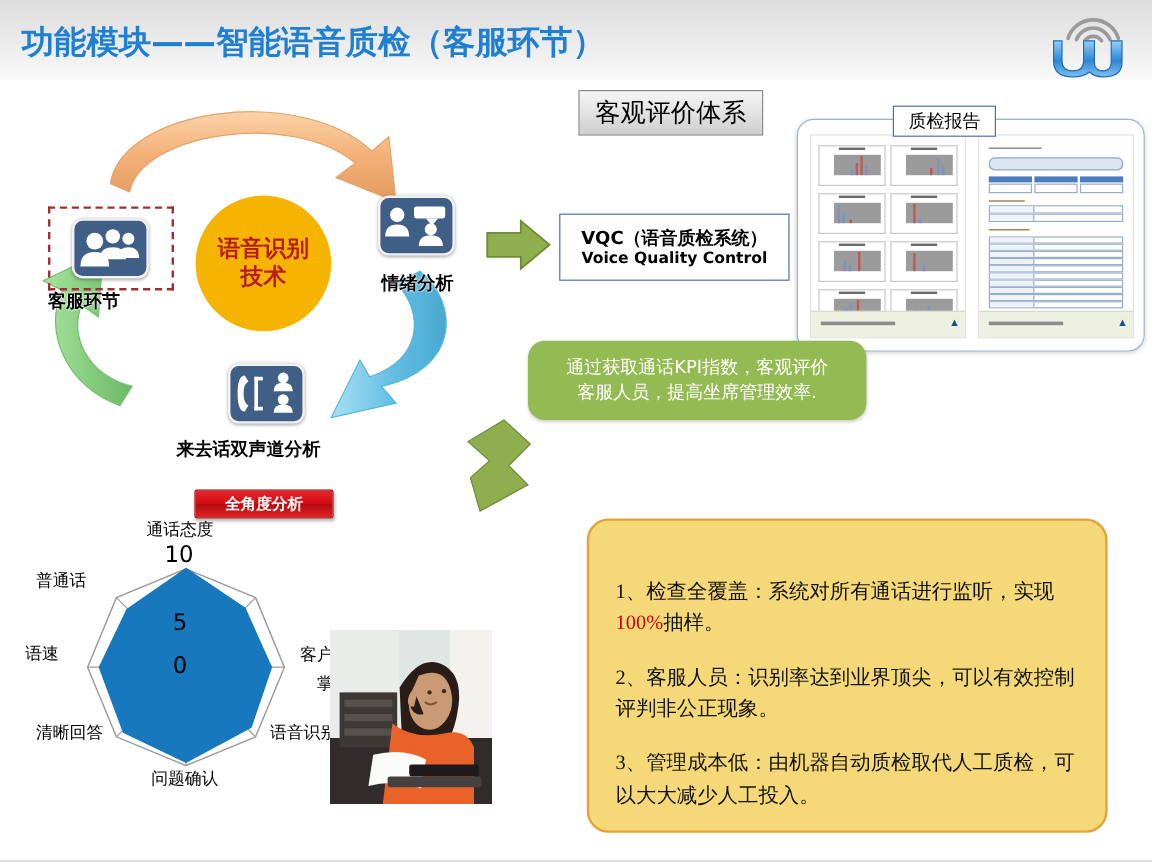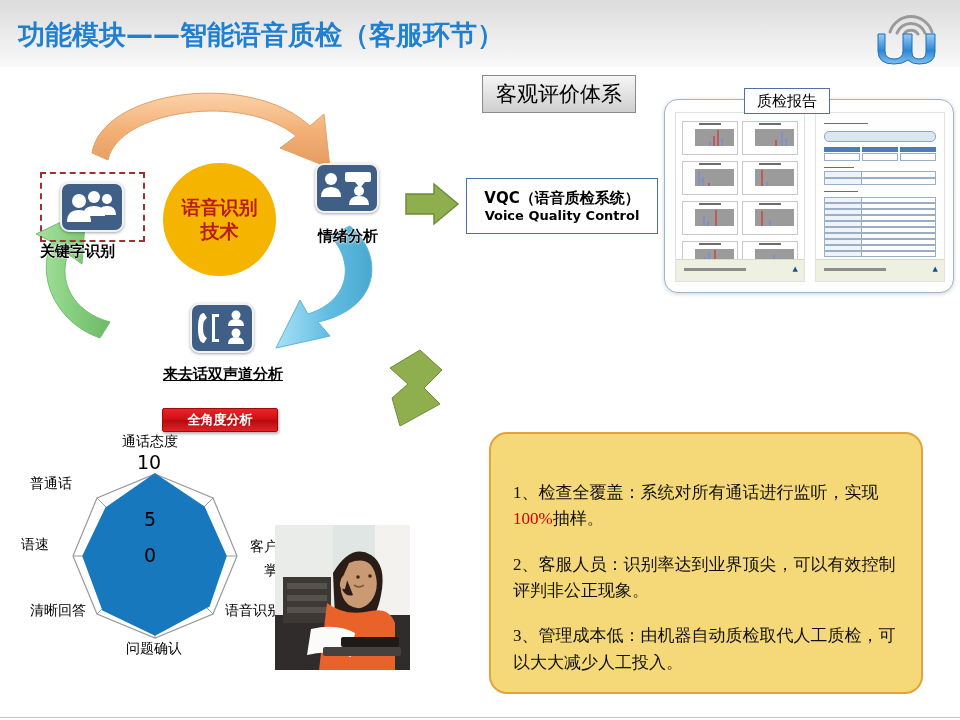--- a/index.html
+++ b/index.html
@@ -203,21 +203,21 @@
       <g fill="#ffffff">
         <circle cx="17" cy="17" r="7"></circle>
           <path d="M5 38 q0 -12 12 -12 q12 0 12 12 Z"></path>
         <circle cx="32" cy="13" r="6"></circle>
           <path d="M21 32 q0 -10 11 -10 q11 0 11 10 Z"></path>
         <circle cx="45" cy="15" r="5"></circle>
           <path d="M36 31 q0 -9 9 -9 q9 0 9 9 Z"></path>
       </g>
     </svg>
   </div>
-  <div class="node-label" style="left:40px;top:242px;">关键字识别</div>
+  <div class="node-label" style="left:40px;top:242px;">客服环节</div>
 
   <div class="node-icon" style="left:315px;top:163px;">
     <svg width="60" height="46" viewBox="0 0 60 46">
       <g fill="#ffffff">
         <circle cx="14" cy="14" r="6"></circle>
           <path d="M4 32 q0 -10 10 -10 q10 0 10 10 Z"></path>
         <rect x="28" y="7" width="26" height="10" rx="2"></rect>
         <path d="M38 17 l5 6 l5 -6 Z"></path>
         <circle cx="42" cy="26" r="5"></circle>
           <path d="M32 40 q0 -9 10 -9 q10 0 10 9 Z"></path>
@@ -233,21 +233,21 @@
         <rect x="20" y="9" width="3" height="28"></rect>
           <rect x="20" y="9" width="7" height="3"></rect>
           <rect x="20" y="34" width="7" height="3"></rect>
         <circle cx="44" cy="10" r="4.5"></circle>
           <path d="M36 21 q0 -7 8 -7 q8 0 8 7 Z"></path>
         <circle cx="44" cy="28" r="4.5"></circle>
           <path d="M36 39 q0 -7 8 -7 q8 0 8 7 Z"></path>
       </g>
     </svg>
   </div>
-  <div class="node-label" style="left:163px;top:365px;text-decoration:underline;">来去话双声道分析</div>
+  <div class="node-label" style="left:147px;top:365px;">来去话双声道分析</div>
 
   <div id="center-circle">
     <span>语音识别</span>
     <span>技术</span>
   </div>
 
   <div id="objective-box">客观评价体系</div>
 
   <svg style="position:absolute;left:404px;top:180px;width:60px;height:52px">
     <path d="M2 14 L30 14 L30 4 L54 24 L30 44 L30 34 L2 34 Z" fill="#8fae4e" stroke="#6e8c38" stroke-width="1.5"></path>
@@ -398,20 +398,24 @@
           <i></i>
         </div>
       <div class="rep-foot">
           <span class="cpy"></span>
           <span class="lg">▲</span>
         </div>
     </div>
   </div>
   <div id="report-label">质检报告</div>
 
+  <div id="kpi-callout">
+    <span>通过获取通话KPI指数，客观评价</span>
+    <span>客服人员，提高坐席管理效率.</span>
+  </div>
 
   <svg style="position:absolute;left:378px;top:348px;width:90px;height:96px">
     <path d="M42 2 L64 22 L46 40 L62 56 L22 78 L14 50 L30 36 L12 20 Z" fill="#8fae4e" stroke="#6e8c38" stroke-width="1"></path>
   </svg>
 
   <div id="angle-banner">全角度分析</div>
 
   <div id="radar-wrap">
     <svg width="310" height="232" viewBox="0 0 310 232">
 

